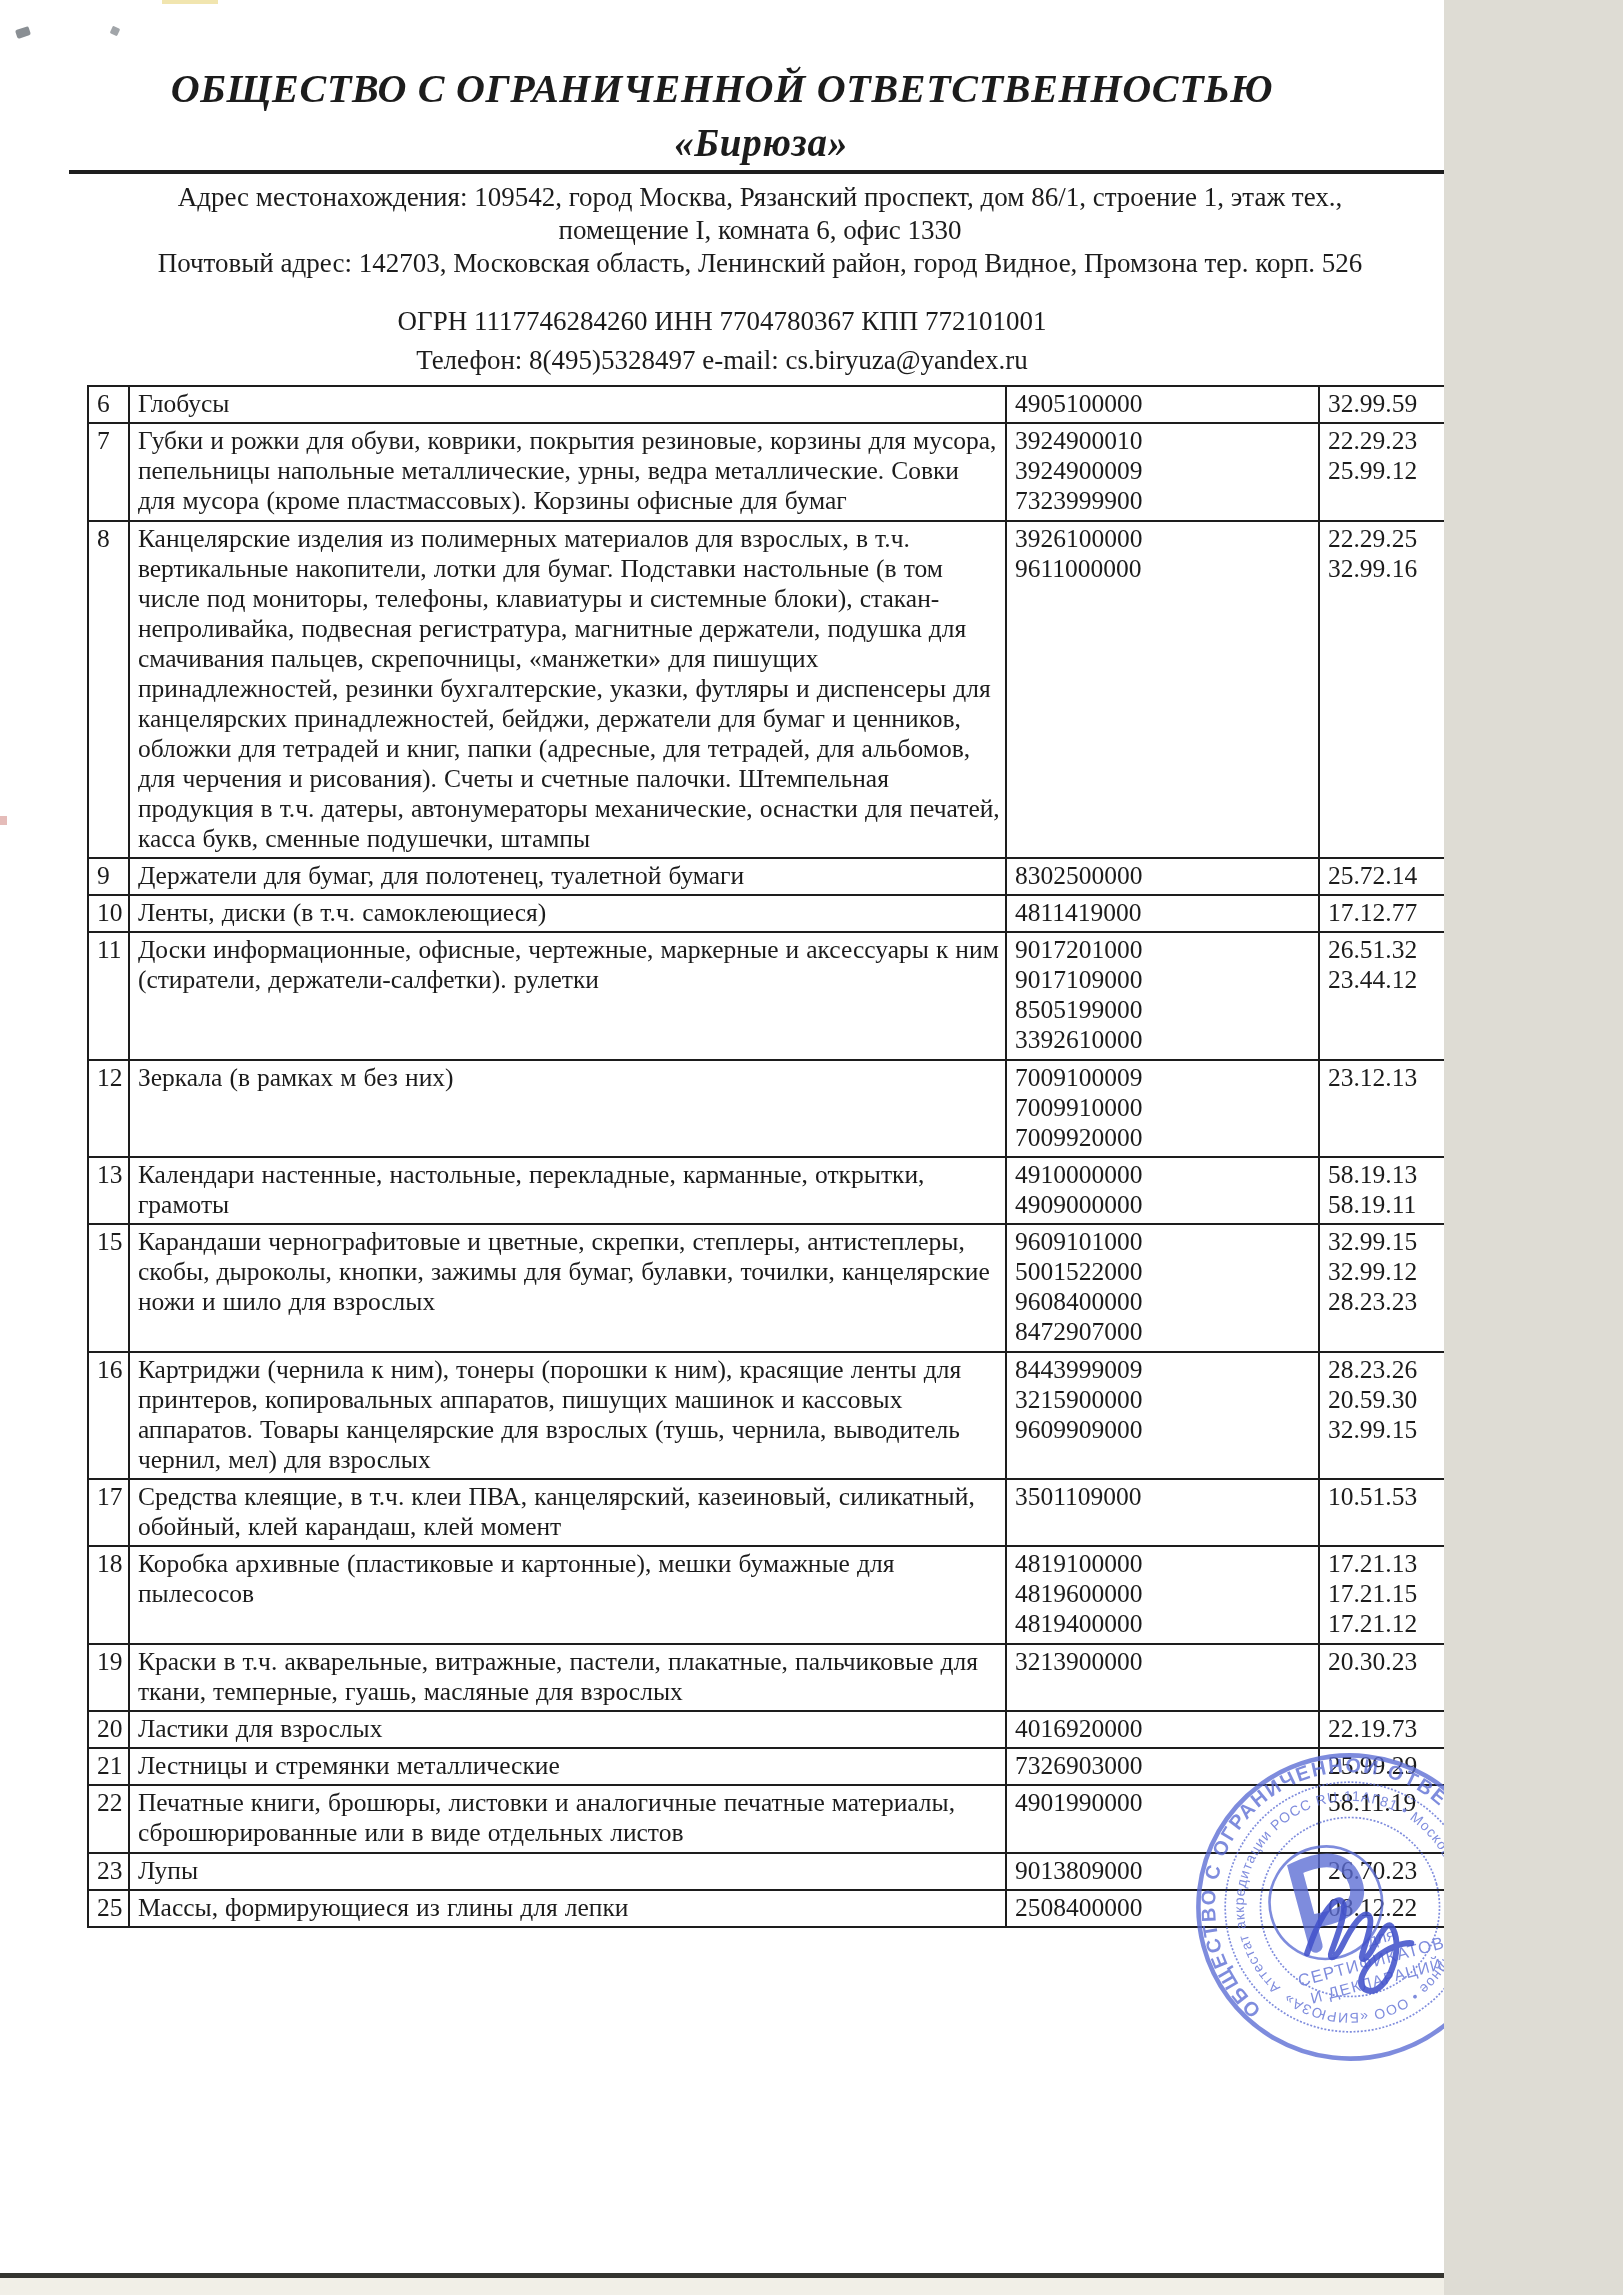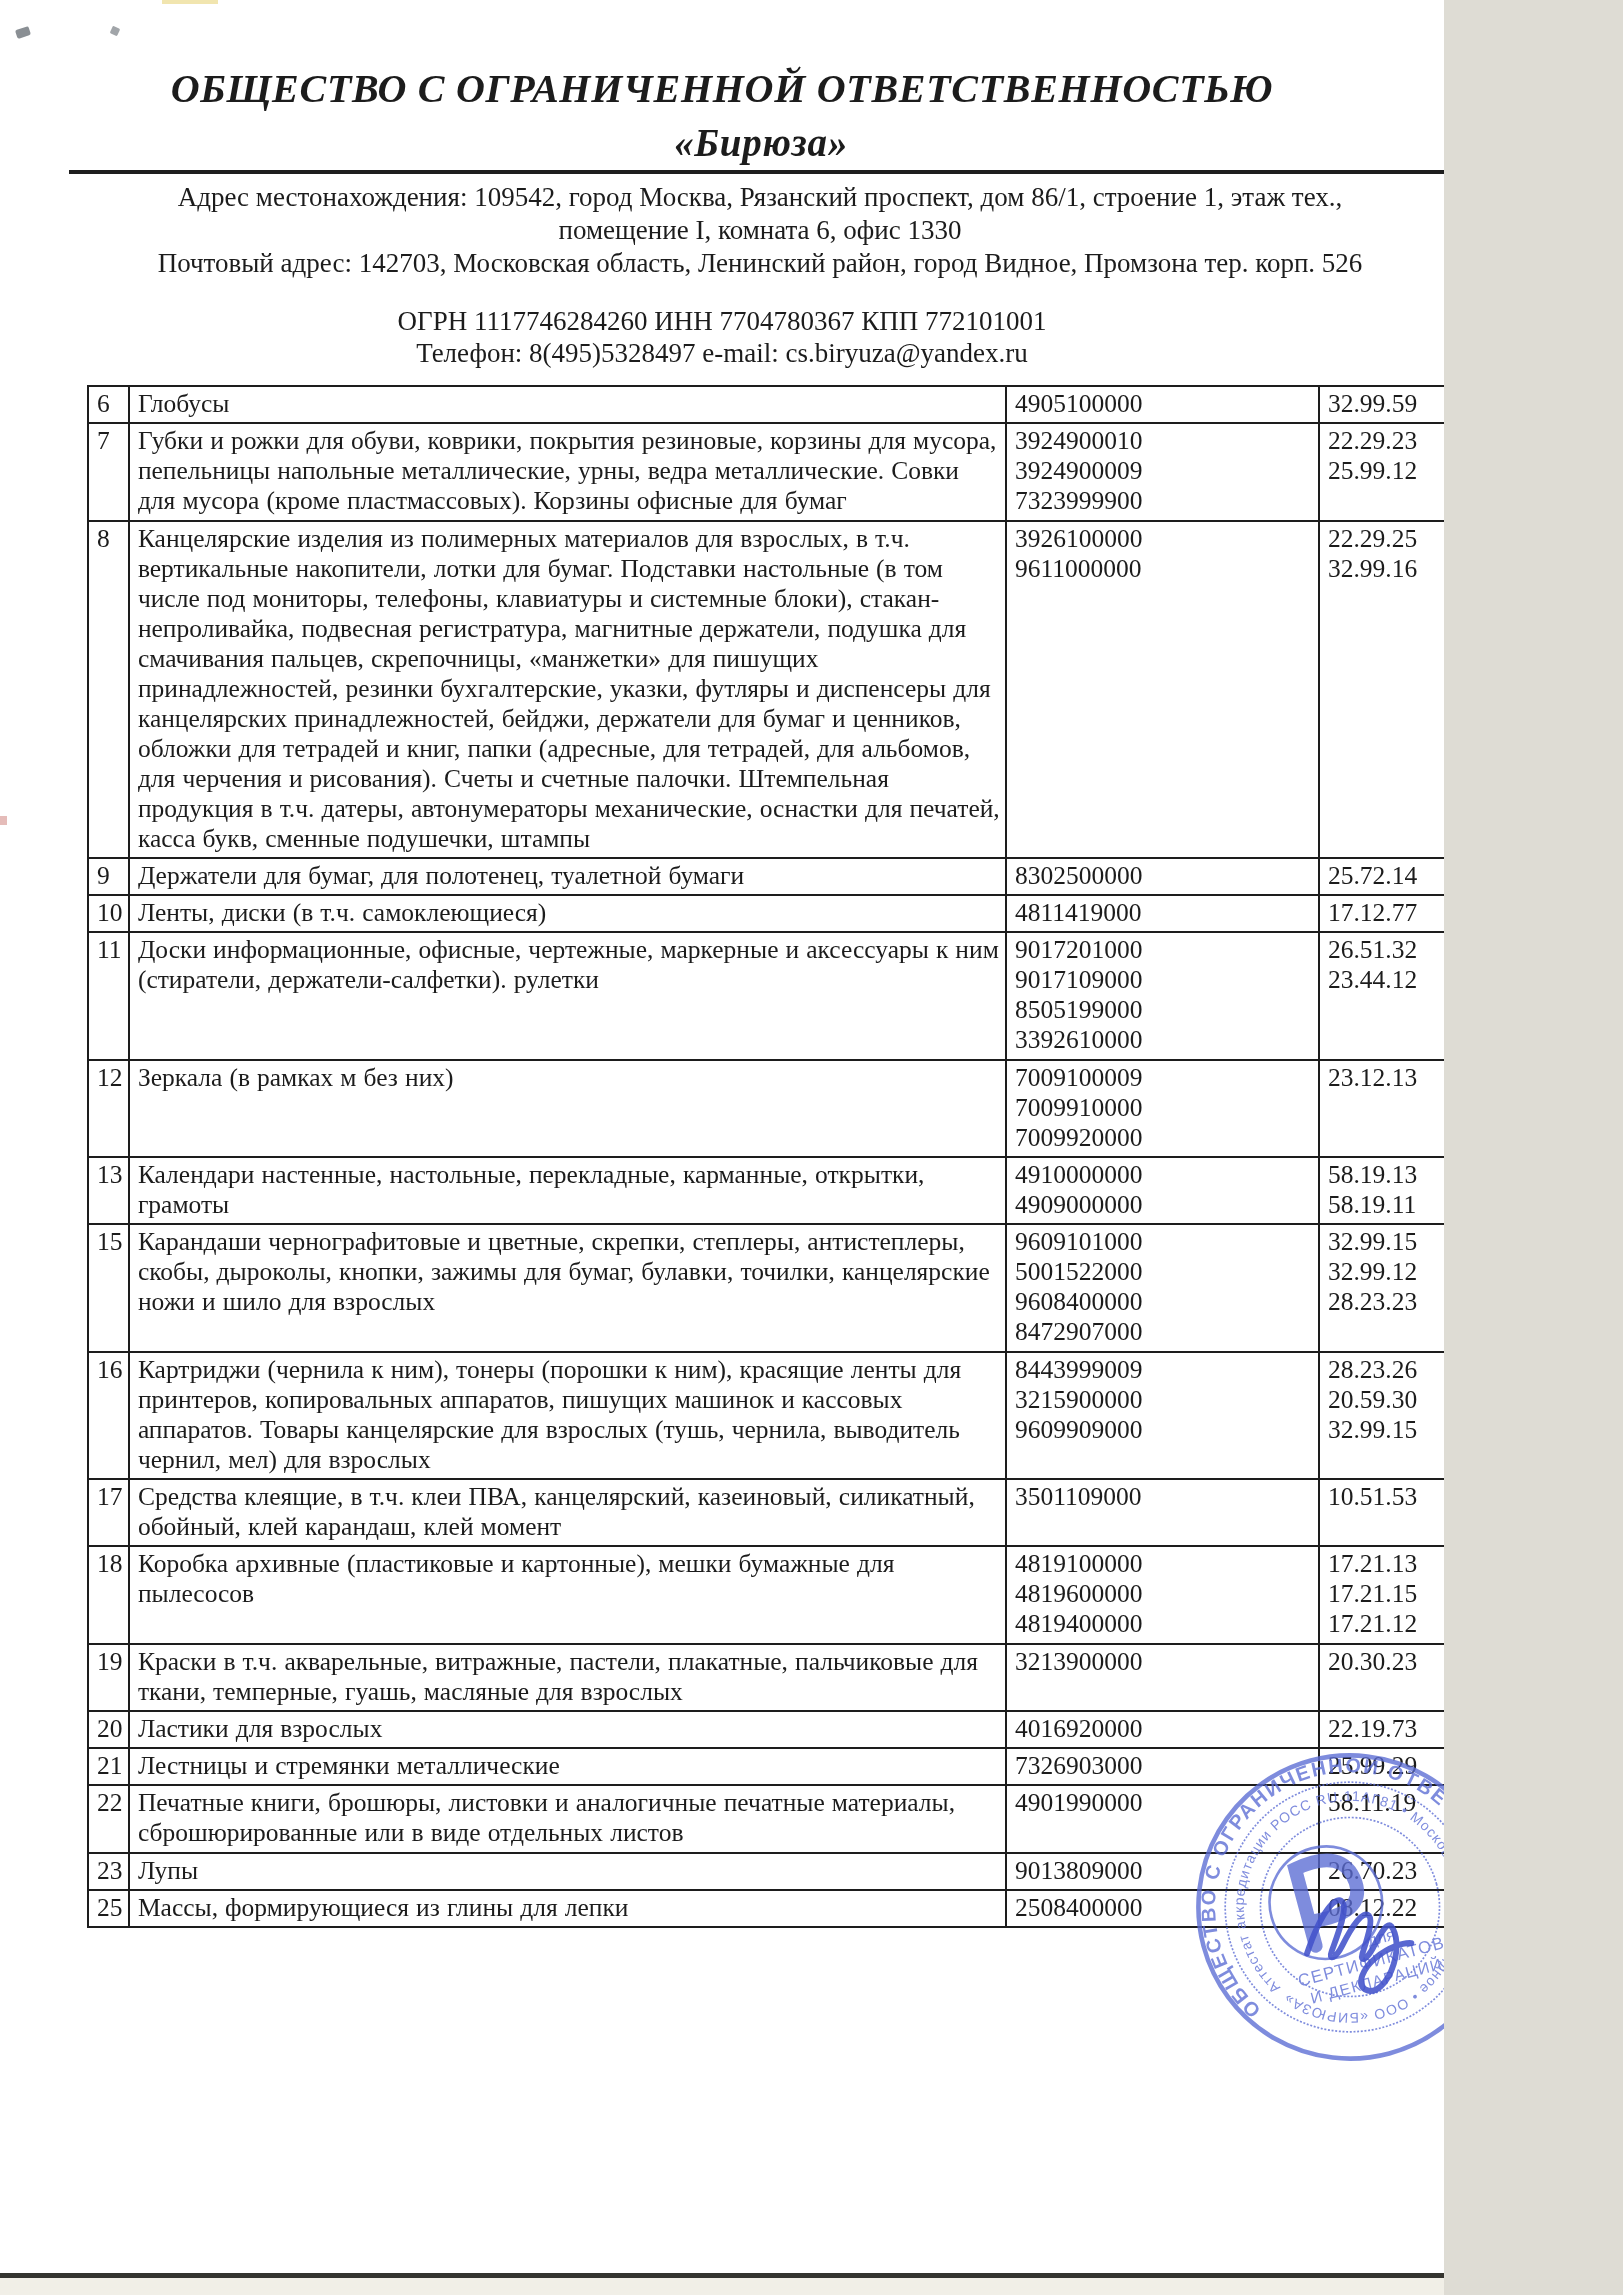--- a/index.html
+++ b/index.html
@@ -9,21 +9,21 @@
   }
   
   .title-line{position:absolute;left:0;width:100%;text-align:center;
     font-weight:bold;font-style:italic;letter-spacing:0.7px;}
   .title-1{top:65px;font-size:40px;}
   .title-2{top:120px;font-size:39px;padding-left:39px;}
   .head-rule{position:absolute;top:170px;left:69px;width:1485px;height:3.9px;background:#1e1e1e;}
   .addr-block{position:absolute;top:181px;left:0;width:100%;text-align:center;
     font-size:27px;line-height:33px;margin-left:38px;}
   .reg-line{position:absolute;top:306px;left:0;width:100%;text-align:center;font-size:27px;}
-  .contact-line{position:absolute;top:338px;left:0;width:100%;text-align:center;font-size:27px;}
+  .contact-line{position:absolute;top:345px;left:0;width:100%;text-align:center;font-size:27px;}
 
   
   table.goods{
     position:absolute;left:87px;top:385px;width:1421px;
     border-collapse:collapse;table-layout:fixed;
     font-size:25.5px;line-height:30px;
   }
   table.goods td{
     border:2px solid #1d1d1d;vertical-align:top;
     padding:2px 5.2px 3.3px 7.9px;word-spacing:0.7px;

